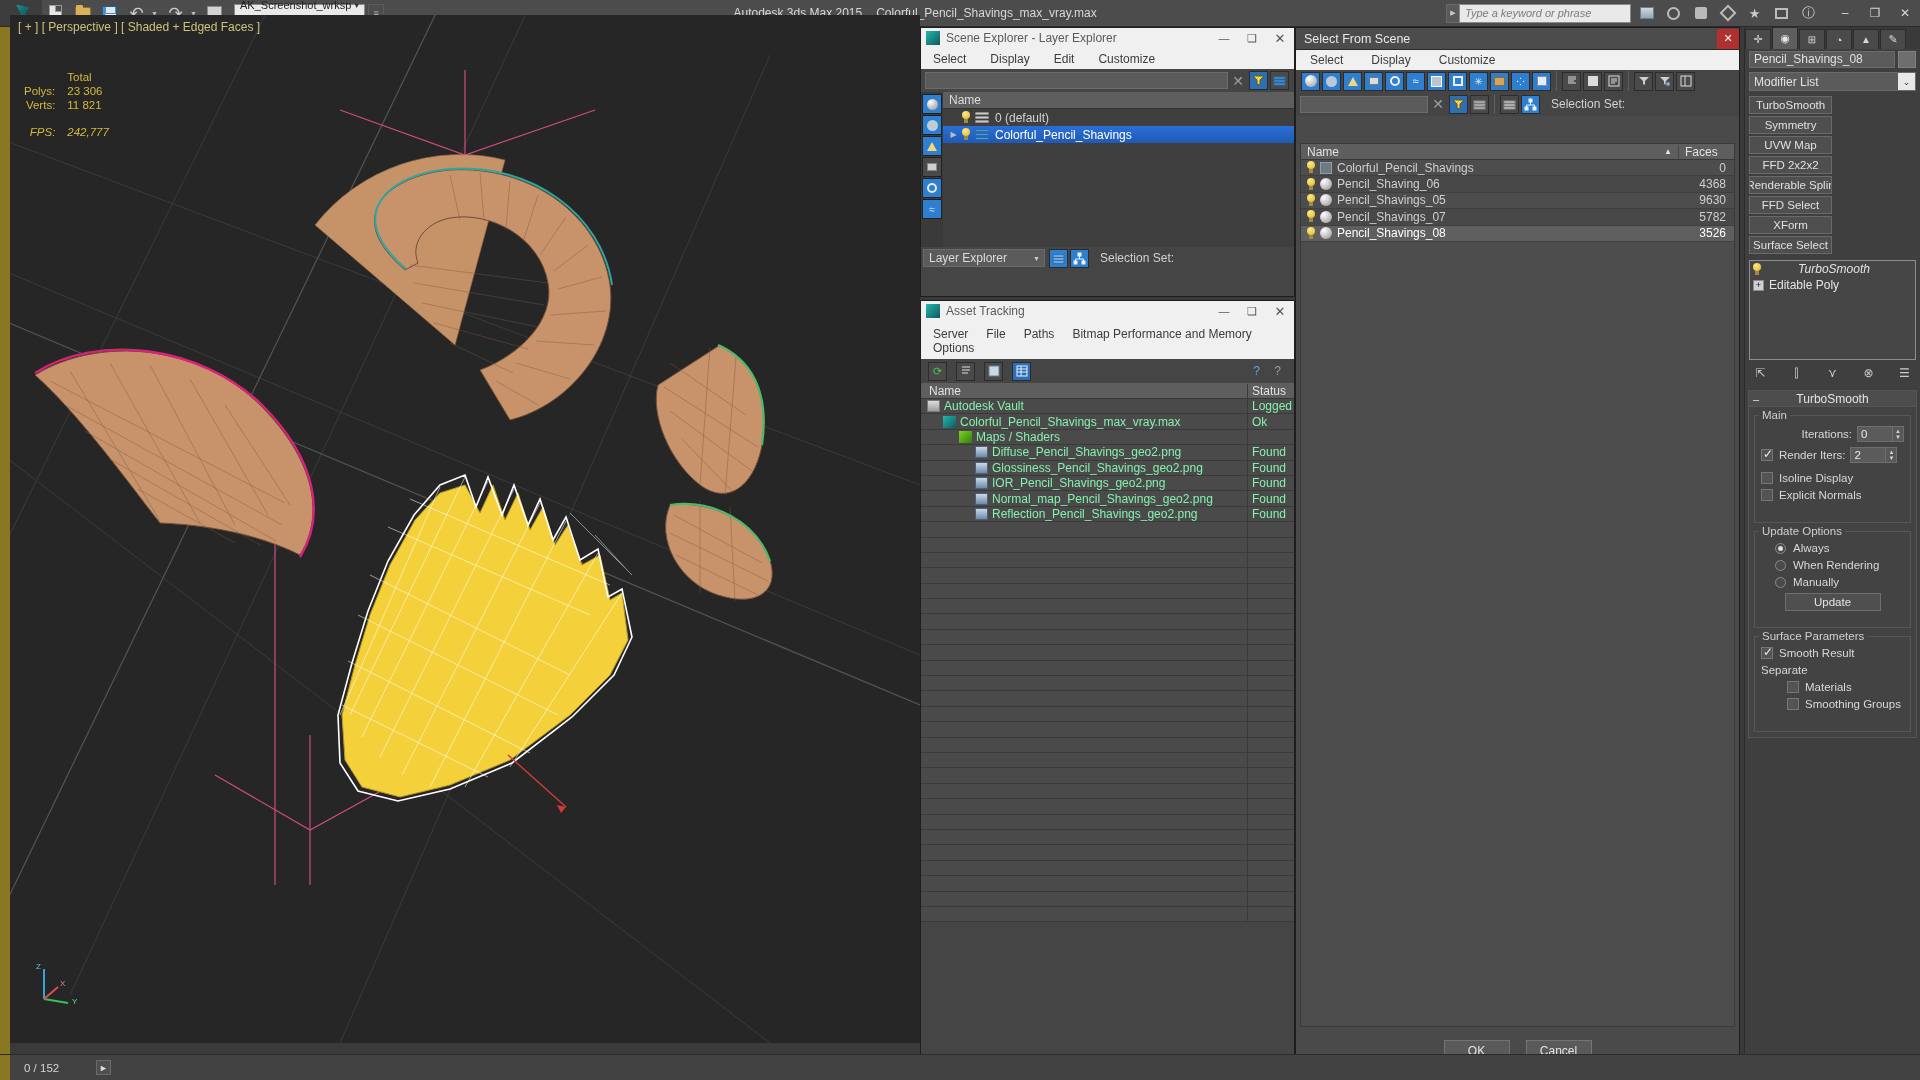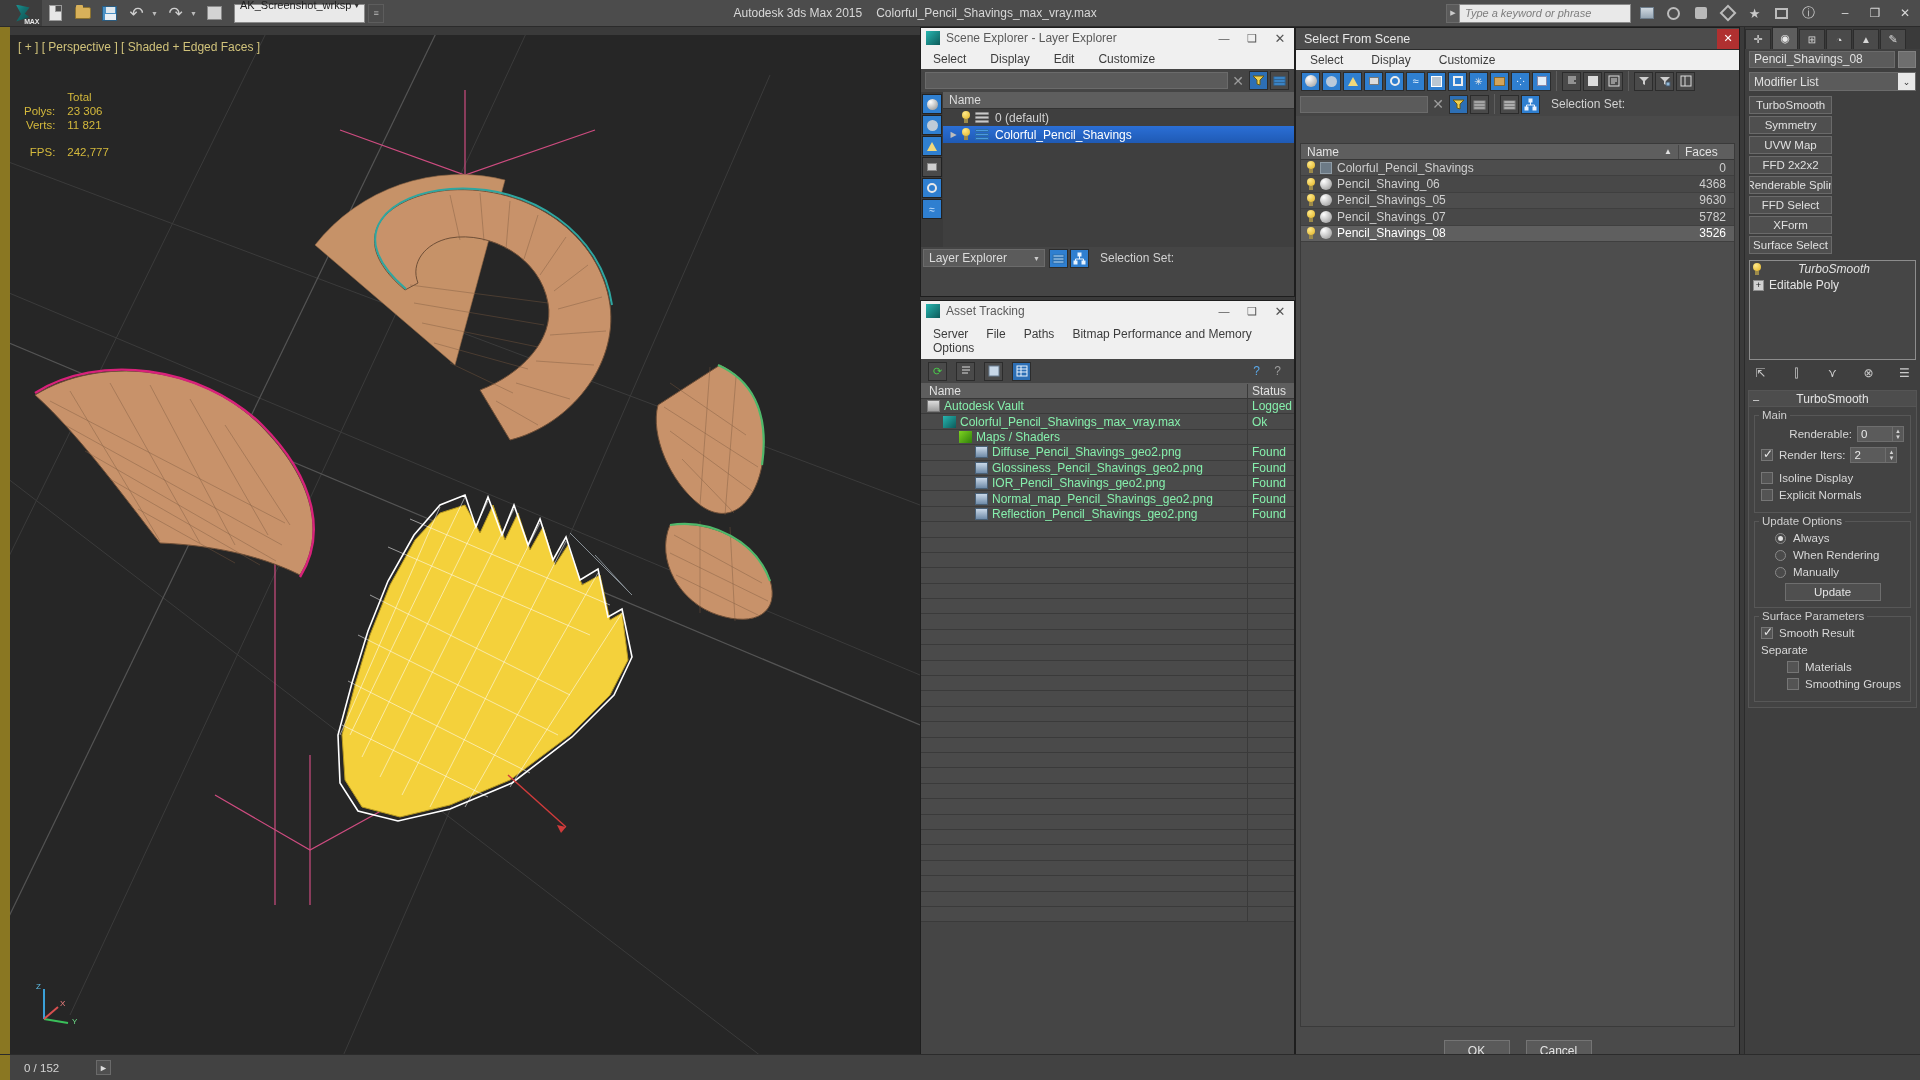--- a/index.html
+++ b/index.html
@@ -84,37 +84,37 @@
   .ic-folder { width: 16px; height: 12px; background: #d8b15a; border: 1px solid #8d7330; border-radius: 1px 2px 2px 1px; }
   .ic-folder:before { content:''; position:absolute; left:0; top:-3px; width:7px; height:3px; background:#d8b15a; border-radius:1px 1px 0 0;}
   .ic-save { width: 15px; height: 15px; background: #4a90c4; border: 1px solid #2b5c80; }
   .ic-save:before { content:''; position:absolute; left:3px; top:0; width:9px; height:6px; background:#dfe8ee;}
   .ic-save:after { content:''; position:absolute; left:2px; bottom:0; width:11px; height:6px; background:#e8eef3;}
   .arrow-undo, .arrow-redo { font-size: 17px; color: #cfcfcf; line-height: 1; }
   .mini-arr { font-size: 7px; color: #bbb; margin-left: -3px; }
 
   
   .viewport {
-    position: absolute; left: 10px; top: 35px; width: 910px; height: 1028px;
+    position: absolute; left: 10px; top: 15px; width: 910px; height: 1028px;
     background: #1d4ed8; overflow: hidden;
   }
   .vp-leftstripe {
     position: absolute; left: 0; top: 27px; width: 10px; height: 1053px;
     background: #8a7722;
   }
   .vp-label {
     position: absolute; left: 8px; top: 5px; color: #d0c27a;
     font-size: 12px; white-space: nowrap;
   }
   .vp-stats { position: absolute; left: 14px; top: 55px; color: #d4b93c; font-size: 11.5px; }
   .vp-stats table { border-collapse: collapse; }
   .vp-stats td { padding: 1px 0; color: #d4b93c; font-size: 11.5px; }
   .vp-stats td.k { padding-right: 10px; text-align: right; }
   .vp-stats td.h { padding-left: 2px; }
-  .vp-stats .fpsrow td { padding-top: 14px; }
+  .vp-stats .fpsrow td { padding-top: 14px; font-style: italic; }
 
   .axis-gizmo { position: absolute; left: 22px; bottom: 38px; width: 50px; height: 46px; }
 
   
   .win { position: absolute; background: #454545; border: 1px solid #1e1e1e; }
   .win-title {
     height: 20px; background: #f0f0f0; color: #444;
     display: flex; align-items: center; font-size: 12px; padding-left: 5px;
   }
   .win-title .ttxt { flex: 1; margin-left: 6px; color: #5a5a5a; }
@@ -323,21 +323,21 @@
   .cp-stacktools .si { width: 19px; height: 19px; display: flex; align-items: center; justify-content: center; }
 
   .rollout { margin: 6px 3px 0; border: 1px solid #555; background: #434343; }
   .rollout-hd {
     height: 16px; background: #4d4d4d; display: flex; align-items: center;
     justify-content: center; font-size: 12px; color: #e4e4e4; position: relative;
     border-bottom: 1px solid #555;
   }
   .rollout-hd .mn { position: absolute; left: 4px; font-size: 11px; }
   .group {
-    margin: 8px 5px 5px; border: 1px solid #575757; padding: 10px 6px 6px;
+    margin: 8px 5px 5px; border: 1px solid #575757; padding: 10px 6px 16px;
     position: relative;
   }
   .group > .gtitle {
     position: absolute; top: -7px; left: 4px; background: #434343;
     padding: 0 3px; font-size: 11.5px; color: #cfcfcf;
   }
   .frow { display: flex; align-items: center; margin-bottom: 5px; font-size: 11.5px; color: #d8d8d8; }
   .frow .lab { margin-right: 5px; }
   .spin {
     width: 36px; height: 16px; background: #5b5b5b; border: 1px solid #6e6e6e;
@@ -1242,21 +1242,21 @@
 
     <div class="rollout">
       <div class="rollout-hd">
         <span class="mn">–</span>
         <span>TurboSmooth</span>
       </div>
 
       <div class="group">
         <span class="gtitle">Main</span>
         <div class="frow" style="justify-content:flex-end">
-          <span class="lab">Renderable:</span>
+          <span class="lab">Iterations:</span>
           <span class="spin">0</span>
           <span class="spinarr">
               <i>▲</i>
               <i>▼</i>
             </span>
         </div>
         <div class="frow">
           <span class="chk on"></span>
           <span class="lab">Render Iters:</span>
           <span class="spin">2</span>

